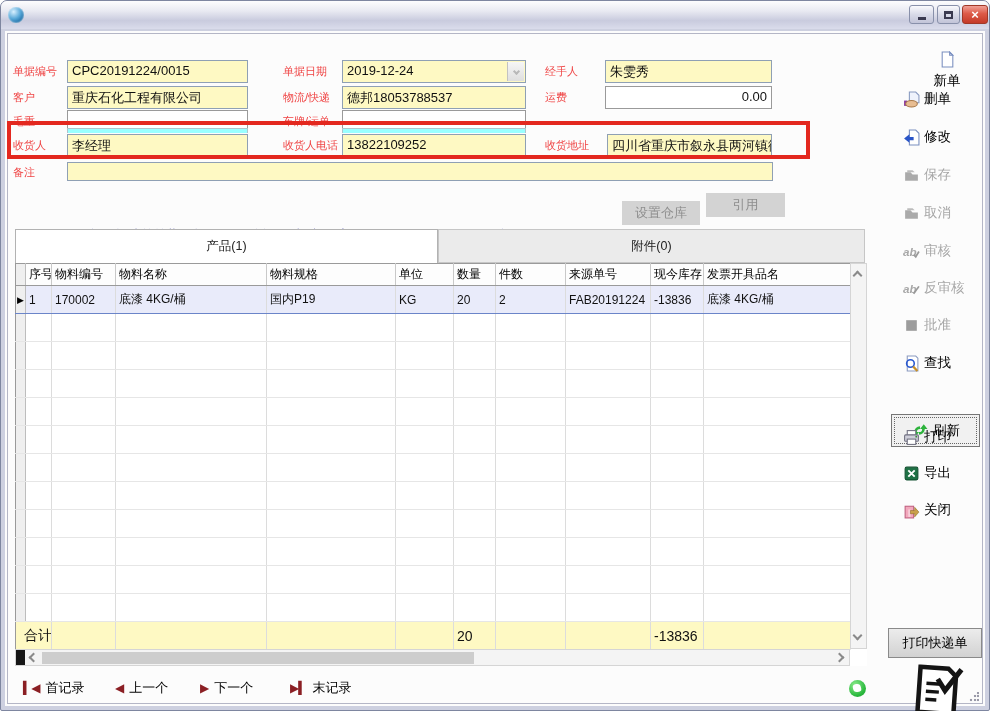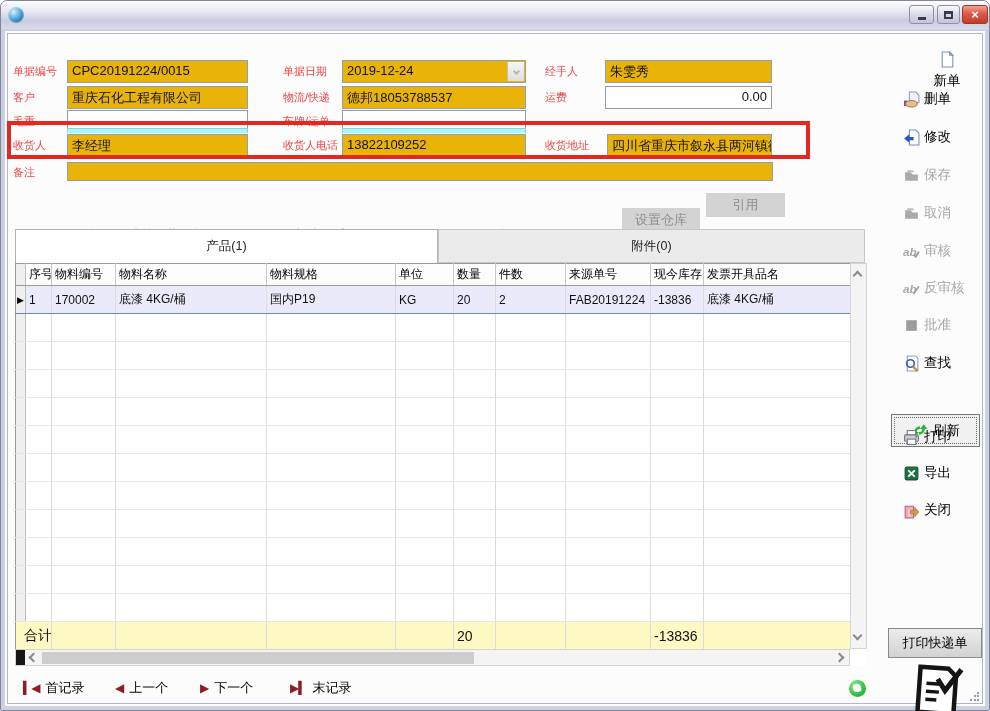--- a/index.html
+++ b/index.html
@@ -15,21 +15,21 @@
   .winbtn { position:absolute; top:4px; height:19px; border-radius:3px; border:1px solid #8890aa;
     background:linear-gradient(180deg,#fafafd,#d8dae8 50%,#c2c4d8); color:#3a3a50; font-size:11px;
     display:flex; align-items:center; justify-content:center; cursor:pointer; }
   .winbtn.close { background:linear-gradient(180deg,#f0a096,#dd5a48 45%,#c43a28); border-color:#a03828; color:#fff; font-weight:bold; font-size:13px; }
   .minbar { width:8px; height:3px; background:#3a3a50; margin-top:8px; }
   .maxbox { width:9px; height:8px; border:2px solid #3a3a50; border-top-width:3px; }
   .client { position:absolute; left:4px; top:30px; right:4px; bottom:4px; background:#fcfcfc; }
   .panel-border { position:absolute; left:2px; top:2px; right:2px; bottom:2px; border:1px solid #b4b6c6; pointer-events:none; }
 
   .lbl { position:absolute; font-size:11px; color:#ef4444; white-space:nowrap; }
-  .fld { position:absolute; border:1px solid #8fa0b4; background:#eab308; font-size:13px; color:#111;
+  .fld { position:absolute; border:1px solid #8fa0b4; background:#fef9c3; font-size:13px; color:#111;
     padding:2px 4px; overflow:hidden; white-space:nowrap; }
   .fld.white { background:#fff; border-color:#9a9a9a; }
   .fld.num { text-align:right; }
   .ddbtn { position:absolute; right:1px; top:1px; bottom:1px; width:17px;
     background:linear-gradient(#f6f6f6,#dedede); border-left:1px solid #c2c2c2;
     display:flex; align-items:center; justify-content:center; color:#aaa; font-size:9px; }
   .sliver { position:absolute; height:5px; background:#99ffff; border:1px solid #b0c4cc; border-bottom:none; }
   .redbox { position:absolute; left:2px; top:120px; width:803px; height:38px; border:4px solid #e3281f; z-index:6; pointer-events:none; }
   .printinfo { position:absolute; left:70px; top:196px; font-size:12.5px; color:#00008b; }
   .graybtn { position:absolute; height:24px; background:#d3d3d3; color:#8e8e8e; font-size:13px;
@@ -135,21 +135,21 @@
     <div class="lbl" style="left:278px;top:107px;">收货人电话</div>
     <div class="fld" style="left:337px;top:103px;width:184px;height:24px;">13822109252</div>
     <div class="lbl" style="left:540px;top:107px;">收货地址</div>
     <div class="fld" style="left:602px;top:103px;width:165px;height:24px;">四川省重庆市叙永县两河镇街道</div>
     <div class="redbox" style="top:90px;"></div>
 
     <div class="lbl" style="left:8px;top:134px;">备注</div>
     <div class="fld" style="left:62px;top:131px;width:706px;height:19px;"></div>
 
     <div class="printinfo">打印信息:此单总共打印了1 次,最近一次由 朱雯秀 于 2019-12-24 15:40:56  打印.</div>
-    <div class="graybtn" style="left:617px;top:177px;width:78px;">设置仓库</div>
+    <div class="graybtn" style="left:617px;top:170px;width:78px;">设置仓库</div>
     <div class="graybtn" style="left:701px;top:162px;width:79px;">引用</div>
 
     <div class="tabstrip" style="top:198px;">
       <div class="tab active">产品(1)</div>
       <div class="tab inactive">附件(0)</div>
     </div>
 
     <div class="tablewrap" style="top:232px;">
       <table class="grid">
         <colgroup>

